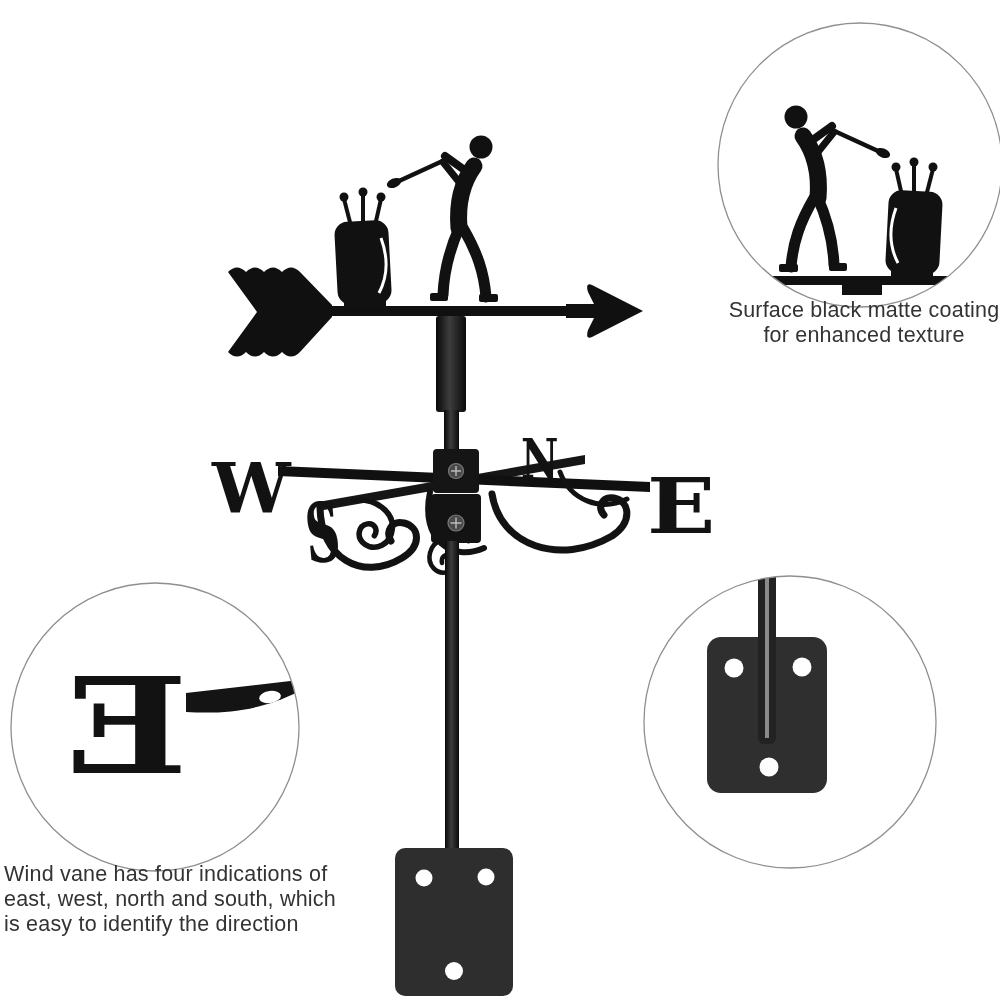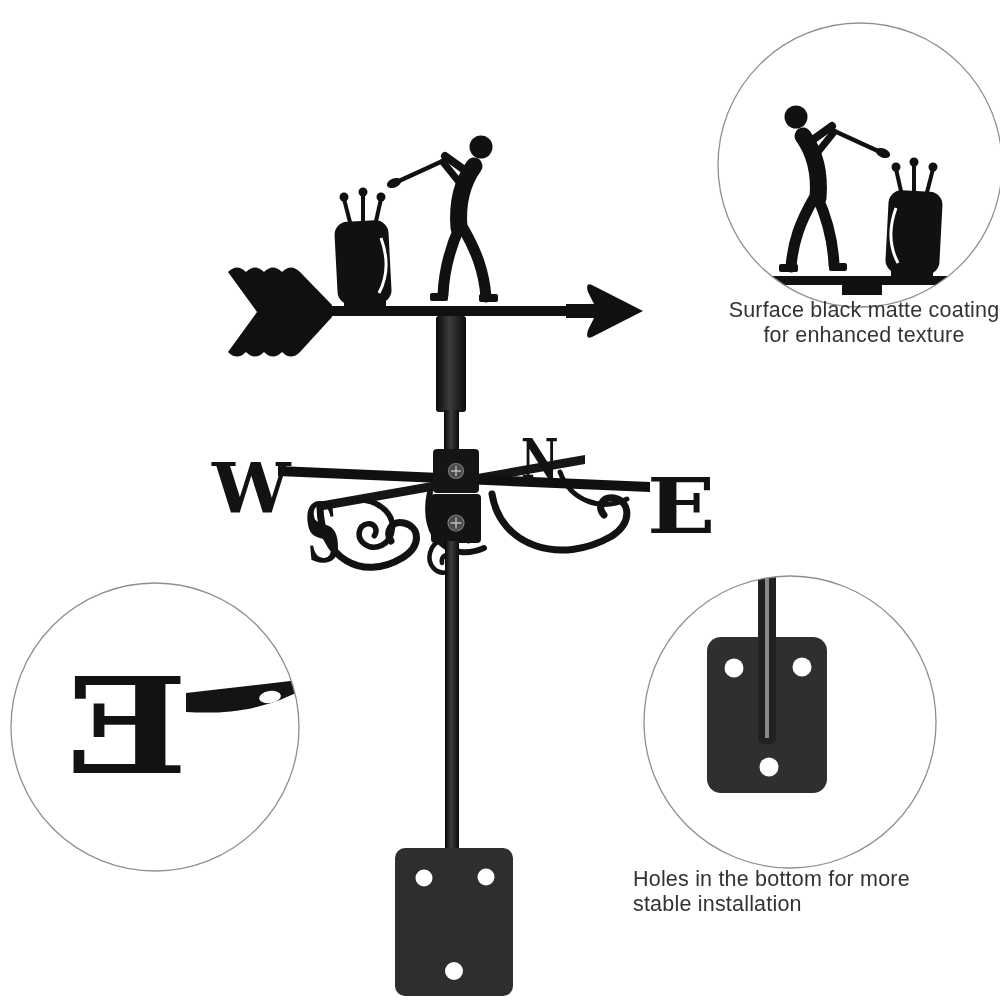--- a/index.html
+++ b/index.html
@@ -149,16 +149,17 @@
         <circle cx="734" cy="668" r="9.5" fill="#ffffff"></circle>
         <circle cx="802" cy="667" r="9.5" fill="#ffffff"></circle>
         <circle cx="769" cy="767" r="9.5" fill="#ffffff"></circle>
       </g>
       <circle cx="790" cy="722" r="146" fill="none" stroke="#8f8f8f" stroke-width="1.3"></circle>
     </g>
   </svg>
 
   <div class="caption tr">Surface black matte coating
 for enhanced texture</div>
-  <div class="caption br">Holes in the bottom for more
- stable installation</div>
+  <div class="caption bl">Wind vane has four indications of
+east, west, north and south, which
+is easy to identify the direction</div>
 
 </div>
 
 </body></html>

